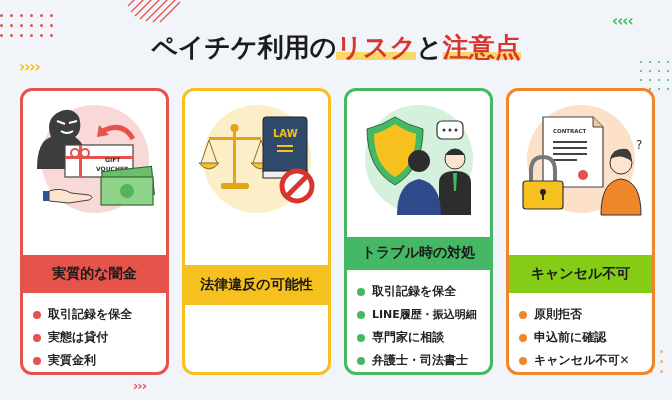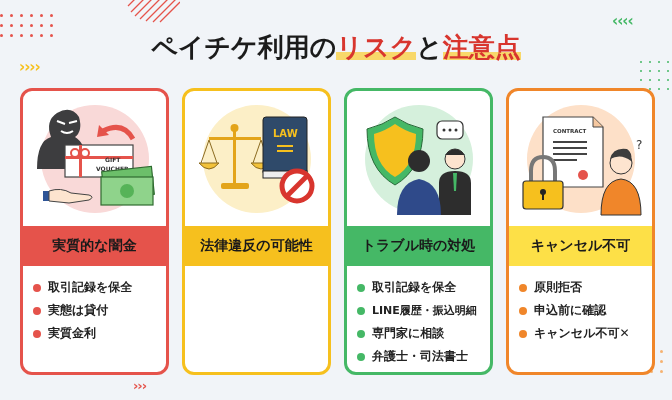--- a/index.html
+++ b/index.html
@@ -21,21 +21,21 @@
   .deco { position: absolute; }
   .dots { display: grid; gap: 5px; }
   .dots span { width: 3px; height: 3px; border-radius: 50%; display: block; }
   .chevrons { font-weight: bold; letter-spacing: -1px; font-size: 14px; }
 
   .cards { position: absolute; left: 20px; top: 88px; display: flex; gap: 13px; }
   .card {
     width: 149px; height: 287px; border: 3px solid; border-radius: 12px;
     background: #fff; overflow: hidden; display: flex; flex-direction: column;
   }
-  .card .illus { height: 135px; position: relative; display:flex; align-items:center; justify-content:center; }
+  .card .illus { height: 174px; position: relative; display:flex; align-items:center; justify-content:center; }
   .card .illus .circle { position: absolute; width: 108px; height: 108px; border-radius: 50%; left: 18px; top: 14px; }
   .card .band {
     height: 40px; display: flex; align-items: center; justify-content: center;
     font-size: 14px; font-weight: bold; color: #1a1a1a;
   }
   .card ul { list-style: none; padding: 10px 0 0 10px; }
   .card li { font-size: 12px; font-weight: bold; color: #222; height: 23px; display: flex; align-items: center; white-space: nowrap; }
   .card li .bullet { width: 8px; height: 8px; border-radius: 50%; margin-right: 7px; flex: none; }
   svg { position: absolute; left: 0; top: 0; }
 </style>
@@ -235,21 +235,21 @@
         <path d="M22 92 L22 80 Q22 66 34 66 Q46 66 46 80 L46 92" fill="none" stroke="#777" stroke-width="4"></path>
         <rect x="14" y="90" width="40" height="28" rx="3" fill="#f6c01e" stroke="#333" stroke-width="1.2"></rect>
         <circle cx="34" cy="101" r="3" fill="#222"></circle>
           <rect x="33" y="101" width="2" height="8" fill="#222"></rect>
         <circle cx="112" cy="72" r="11" fill="#fde4cf" stroke="#333"></circle>
         <path d="M101 68 Q104 56 118 58 Q124 62 122 70 Q112 62 101 68" fill="#3d3d3d"></path>
         <text x="127" y="58" font-size="12" fill="#333" font-family="DejaVu Sans, sans-serif">?</text>
         <path d="M92 124 Q92 90 112 88 Q132 90 132 124 Z" fill="#f0862a" stroke="#333" stroke-width="1"></path>
       </svg>
     </div>
-    <div class="band" style="background:#fde047;">キャンセル不可</div>
+    <div class="band" style="background:#84cc16;">キャンセル不可</div>
     <ul>
       <li>
           <span class="bullet" style="background:#f0862a"></span>
           <span>原則拒否</span>
         </li>
       <li>
           <span class="bullet" style="background:#f0862a"></span>
           <span>申込前に確認</span>
         </li>
       <li>

